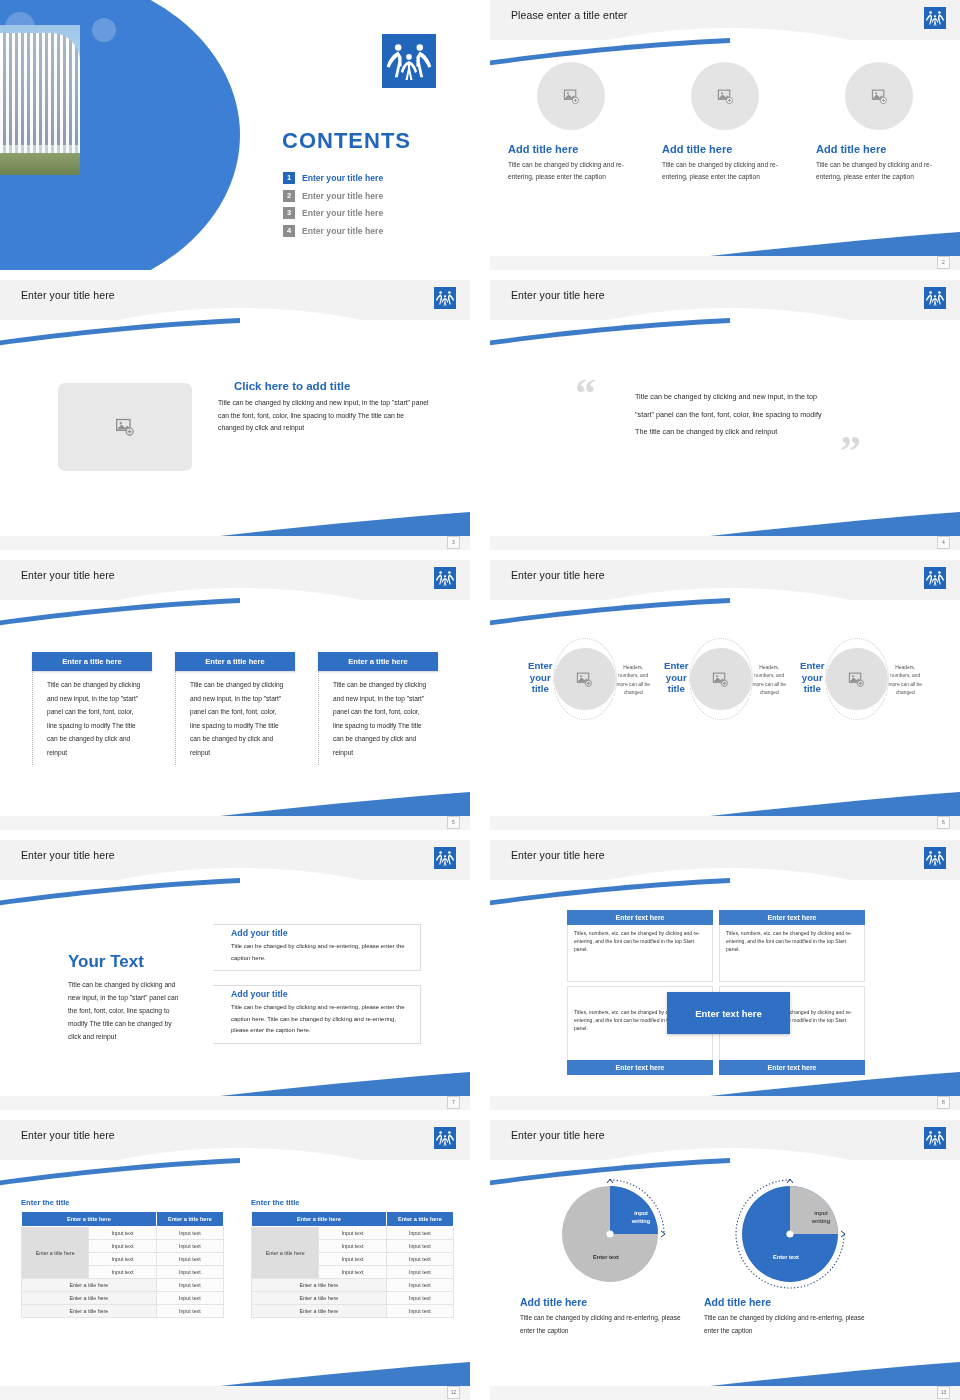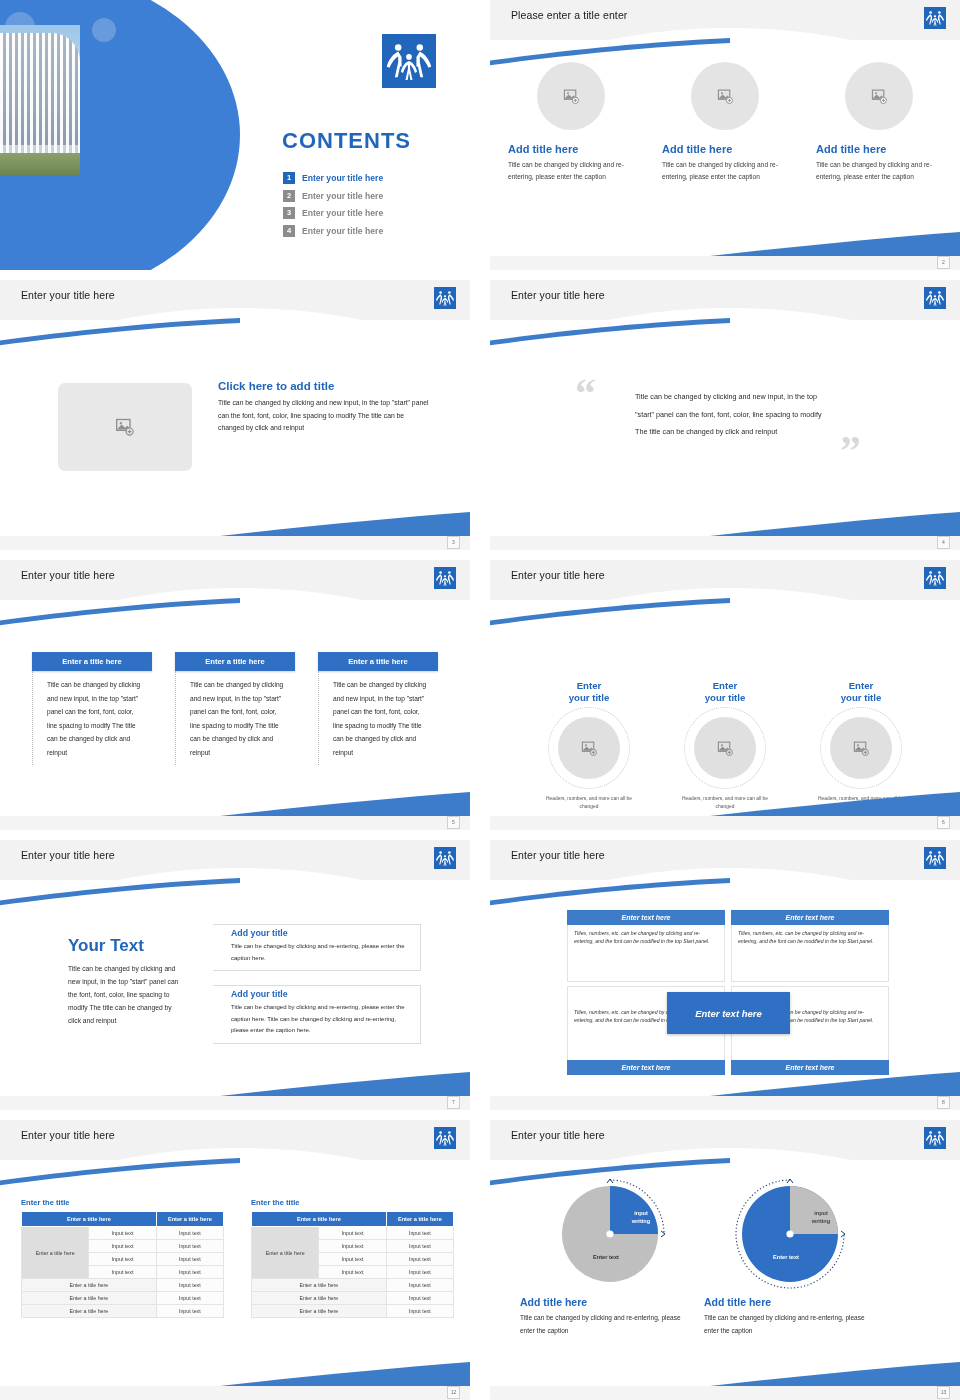--- a/index.html
+++ b/index.html
@@ -134,21 +134,21 @@
     align-self:flex-start;padding-left:2px;width:100%;
   }
 
   
   .s3-img{
     position:absolute;left:58px;top:103px;width:134px;height:88px;
     background:#e8e8e8;border-radius:7px;
     display:flex;align-items:center;justify-content:center;
   }
   .s3-txt{position:absolute;left:218px;top:100px;width:212px;}
-  .s3-h{font-size:11.5px;font-weight:bold;color:#2166ba;}
+  .s3-h{font-size:11.5px;font-weight:bold;color:#2166ba;margin-left:16px;}
   .s3-p{font-size:6.8px;color:#2b2b2b;line-height:1.86;margin-top:5px;}
 
   
   .q-open{position:absolute;left:85px;top:92px;font-size:42px;color:#d9d9d9;font-weight:bold;line-height:1;font-family:"Liberation Serif",serif;}
   .q-close{position:absolute;left:350px;top:150px;font-size:42px;color:#d9d9d9;font-weight:bold;line-height:1;font-family:"Liberation Serif",serif;}
   .q-body{position:absolute;left:145px;top:108px;width:195px;font-size:7.2px;color:#2b2b2b;line-height:2.45;}
 
   
   .cards3{position:absolute;left:0;top:92px;width:470px;display:flex;justify-content:center;gap:23px;}
   .card{width:120px;}
@@ -156,45 +156,45 @@
     background:#2f6fc4;color:#fff;font-size:7.6px;font-weight:bold;
     text-align:center;padding:5px 0;box-shadow:0 1px 2px rgba(0,0,0,.18);
   }
   .card-b{
     font-size:6.6px;color:#2b2b2b;line-height:2.05;padding:7px 8px 6px 14px;
     border-left:1px dotted #b9b9b9;
   }
 
   
   .ring3{position:absolute;left:0;top:75px;width:470px;display:flex;justify-content:center;gap:14px;}
-  .ring-col{width:122px;position:relative;display:flex;flex-direction:column;align-items:center;margin-top:45px;}
+  .ring-col{width:122px;position:relative;display:flex;flex-direction:row;align-items:center;}
   .ring-t{font-size:9.6px;font-weight:bold;color:#2166ba;text-align:center;line-height:1.25;min-height:24px;}
   .ring-outer{
     margin-top:3px;width:80px;height:80px;border-radius:50%;
     border:1px dotted #c9c9c9;display:flex;align-items:center;justify-content:center;
   }
   .ring-inner{width:62px;height:62px;border-radius:50%;background:#e0e0e0;display:flex;align-items:center;justify-content:center;}
   .ring-cap{font-size:4.9px;color:#555;text-align:center;line-height:1.7;margin-top:6px;width:104px;}
 
   
   .s7-left{position:absolute;left:68px;top:96px;width:118px;}
-  .s7-h{font-size:17px;font-weight:bold;color:#2166ba;}
+  .s7-h{font-size:17px;font-weight:bold;color:#2166ba;margin-top:16px;}
   .s7-p{font-size:6.7px;color:#2b2b2b;line-height:1.95;margin-top:6px;}
   .s7-box{
     position:absolute;left:213px;width:207px;
     border:1px solid #dcdcdc;border-left:none;
   }
   .s7-box.b1{top:84px;height:45px;}
   .s7-box.b2{top:145px;height:57px;}
   .s7-bh{font-size:8.8px;font-weight:bold;color:#2166ba;padding:3px 0 0 18px;}
   .s7-bp{font-size:6px;color:#2b2b2b;line-height:1.95;padding:3px 8px 0 18px;}
   .s7-tick{position:absolute;left:213px;width:18px;height:1px;background:#c9c9c9;}
 
   
-  .g8{position:absolute;left:77px;top:70px;width:322px;font-style:italic;}
+  .g8{position:absolute;left:77px;top:70px;width:298px;}
   .g8-row{display:flex;gap:6px;}
   .g8-cell{width:158px;}
   .g8-bar{background:#3c7cc8;color:#fff;font-size:7px;font-weight:bold;text-align:center;padding:4px 0;}
   .g8-body{
     background:#fff;border:1px solid #e2e2e2;border-top:none;
     font-size:5.1px;color:#333;line-height:1.55;padding:5px 6px;min-height:46px;
   }
   .g8-body.flip{border:1px solid #e2e2e2;border-bottom:none;min-height:46px;}
   .g8-center{
     position:absolute;left:100px;top:82px;width:123px;height:42px;

